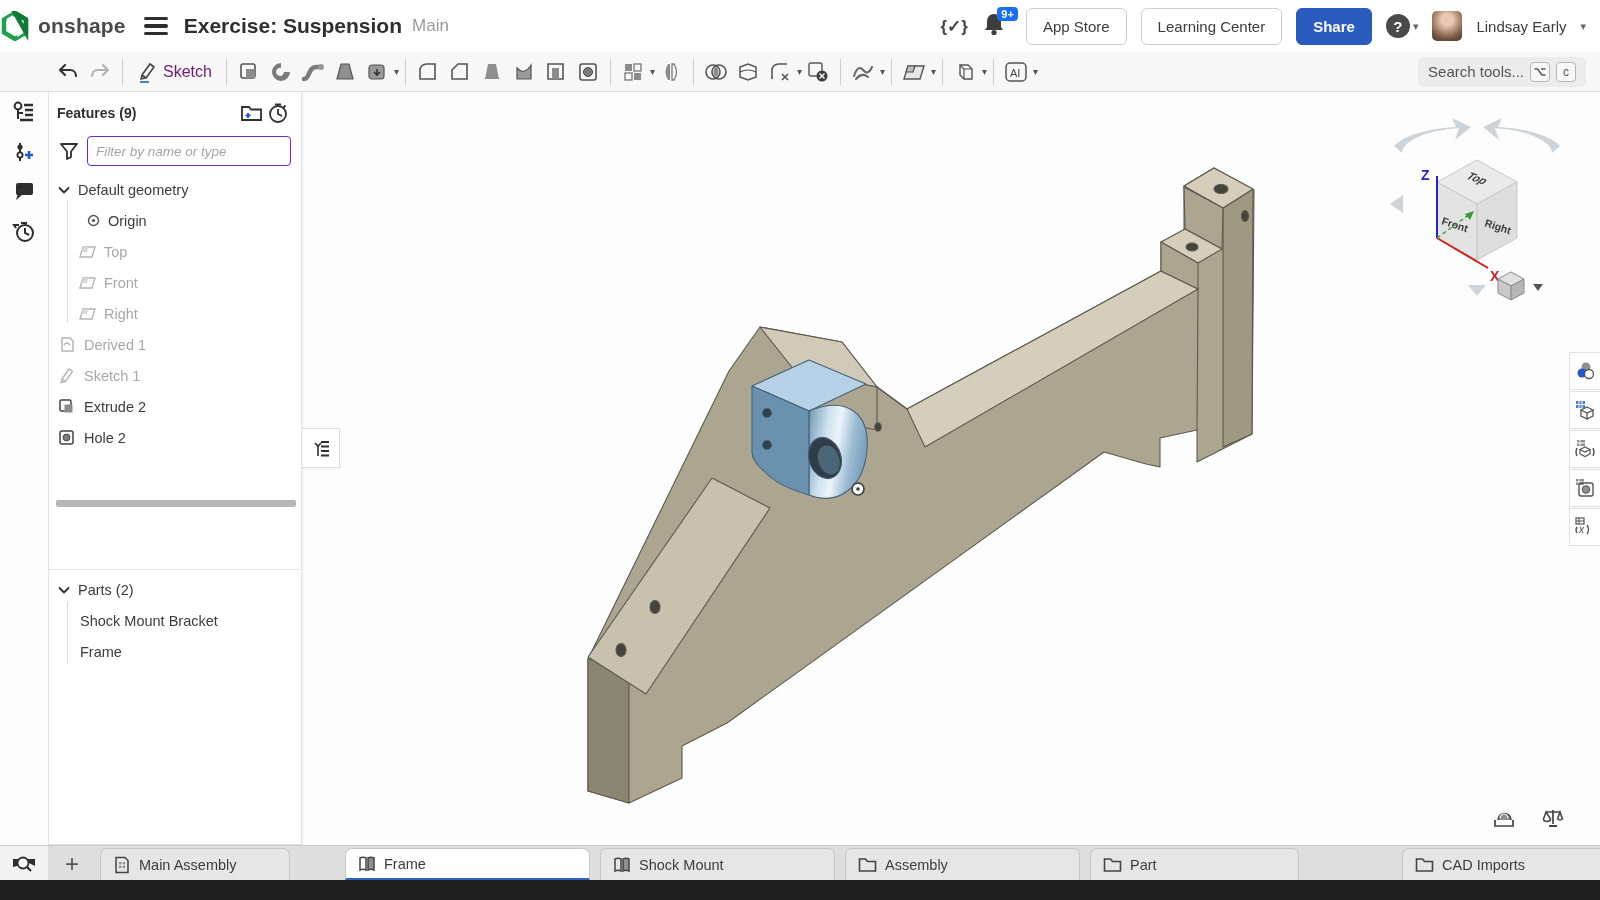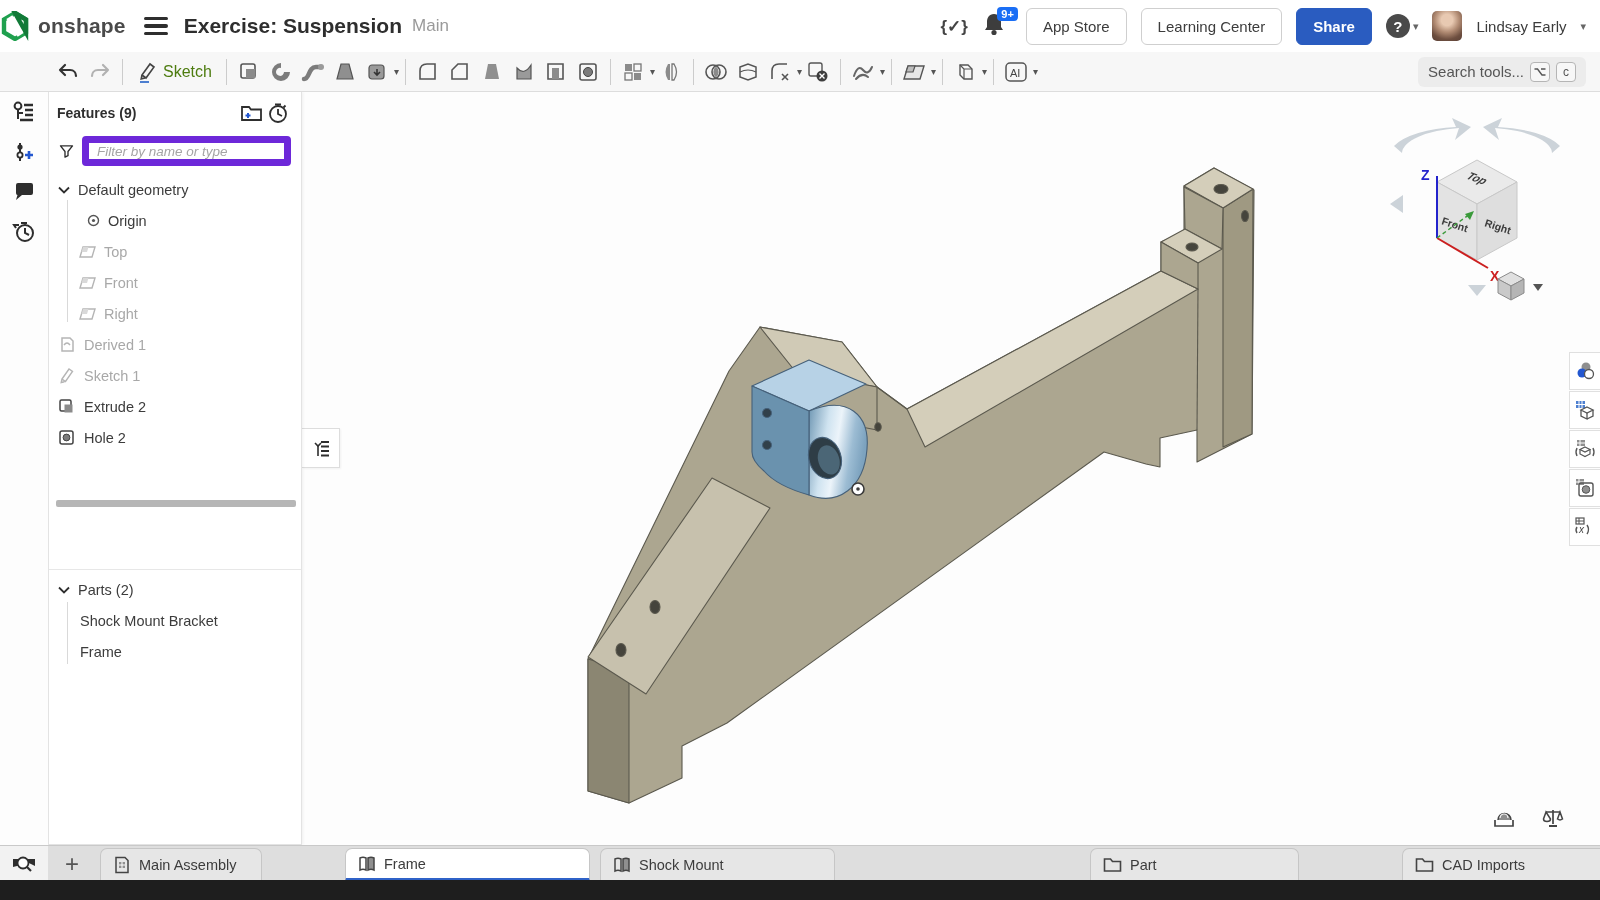--- a/index.html
+++ b/index.html
@@ -31,39 +31,39 @@
     background:radial-gradient(circle at 50% 30%, #e8c9b2 22%, #b08a72 48%, #6e4f40 75%, #5a4036 100%); }
   .user-name { font-size:15px; color:#3c3c3c; }
 
   
   #toolbar { position:absolute; left:0; top:52px; width:1600px; height:40px; background:#f7f7f7;
     border-bottom:1px solid #ddd; display:flex; align-items:center; padding-left:52px; z-index:29; }
   .tb-btn { height:32px; min-width:32px; display:flex; align-items:center; justify-content:center;
     border-radius:4px; cursor:pointer; padding:0 3px; }
   .tb-btn svg { display:block; }
   .tb-div { width:1px; height:26px; background:#ccc; margin:0 6px; }
-  .sketch-btn { display:flex; gap:6px; font-size:16px; color:#4d7c0f; padding:0 8px; }
+  .sketch-btn { display:flex; gap:6px; font-size:16px; color:#701a75; padding:0 8px; }
   .tb-caret { font-size:10px; color:#555; margin-left:1px; }
   .search-tools { margin-left:auto; margin-right:14px; background:#ececec; border-radius:6px;
     height:30px; display:flex; align-items:center; gap:6px; padding:0 10px; color:#555; font-size:15px; }
   .keycap { border:1px solid #b5b5b5; background:#f7f7f7; border-radius:4px; min-width:20px; height:20px;
     display:flex; align-items:center; justify-content:center; font-size:12px; color:#555; padding:0 3px; }
 
   
   #left-rail { position:absolute; left:0; top:92px; width:48px; height:753px; background:#fdfdfd; z-index:26; }
   .rail-btn { width:48px; height:40px; display:flex; align-items:center; justify-content:center; cursor:pointer; }
 
   
   #features-panel { position:absolute; left:48px; top:92px; width:254px; height:753px; background:#fff;
     border:1px solid #e3e3e3; border-top:none; box-shadow:1px 0 3px rgba(0,0,0,.06); z-index:25; }
   .fp-header { display:flex; align-items:center; padding:10px 10px 4px 8px; }
   .fp-title { font-size:14px; font-weight:700; color:#2e2e2e; flex:1; }
   .fp-hicon { width:26px; display:flex; justify-content:center; cursor:pointer; }
   .fp-filter { display:flex; align-items:center; gap:8px; padding:8px 10px 8px 10px; }
-  .fp-input { flex:1; height:30px; border:7px solid #6d28d9; border-radius:4px; font-size:13.5px;
+  .fp-input { flex:1; height:30px; border:1px solid #6d28d9; border-radius:4px; font-size:13.5px;
     font-style:italic; color:#666; padding:0 8px; font-family:"Liberation Sans",sans-serif; }
   .fp-input::placeholder { color:#a5a5a5; font-style:italic; }
   .tree-row { display:flex; align-items:center; height:31px; font-size:14.5px; color:#3c3c3c;
     cursor:pointer; position:relative; }
   .tree-row .lbl { margin-left:8px; }
   .muted { color:#a8a8a8; }
   .ind1 { padding-left:9px; } .ind2 { padding-left:38px; } .ind3 { padding-left:30px; }
   .guide { position:absolute; width:1px; background:#d9d9d9; left:18px; }
   .rollback { position:absolute; left:7px; top:408px; width:240px; height:7px; background:#b6b6b6; border-radius:2px; cursor:pointer; }
   .fp-divider { position:absolute; left:0; top:477px; width:100%; height:1px; background:#e7e7e7; }
@@ -592,21 +592,21 @@
 <div id="tabbar">
   <div class="tb-search">
     <svg width="26" height="22" viewBox="0 0 26 22">
       <path d="M2,6 L24,6 L24,13 L18,10 L2,14 Z" fill="#2e2e2e"></path>
       <circle cx="12" cy="10" r="5.5" fill="#fff" stroke="#2e2e2e" stroke-width="1.8"></circle>
       <line x1="16" y1="14" x2="20" y2="18" stroke="#2e2e2e" stroke-width="2.2"></line>
     </svg>
   </div>
   <div class="tab-plus">+</div>
 
-  <div class="doc-tab" style="left:100px; width:162px;">
+  <div class="doc-tab" style="left:100px; width:190px;">
     <svg width="18" height="18" viewBox="0 0 18 18">
         <path d="M3,1.5 L12,1.5 L15,4.5 L15,16.5 L3,16.5 Z" fill="none" stroke="#444" stroke-width="1.5"></path>
         <rect x="6" y="6" width="6" height="6" fill="#8f8f8f"></rect>
         <path d="M6,9 H12 M9,6 V12" stroke="#fff" stroke-width="1"></path>
       </svg>
     <span>Main Assembly</span>
   </div>
 
   <div class="doc-tab active" style="left:345px; width:245px;">
     <svg width="18" height="18" viewBox="0 0 18 18">
@@ -617,20 +617,26 @@
   </div>
 
   <div class="doc-tab" style="left:600px; width:235px;">
     <svg width="18" height="18" viewBox="0 0 18 18">
         <path d="M2,3 Q5,1.5 8,3 L8,15 Q5,13.5 2,15 Z" fill="none" stroke="#444" stroke-width="1.5"></path>
         <path d="M10,3 Q13,1.5 16,3 L16,15 Q13,13.5 10,15 Z" fill="#8f8f8f" stroke="#444" stroke-width="1.5"></path>
       </svg>
     <span>Shock Mount</span>
   </div>
 
+  <div class="doc-tab" style="left:845px; width:235px;">
+    <svg width="19" height="16" viewBox="0 0 19 16">
+        <path d="M1.5,2 L7.5,2 L9.5,4.5 L17.5,4.5 L17.5,14 L1.5,14 Z" fill="none" stroke="#444" stroke-width="1.6"></path>
+      </svg>
+    <span>Assembly</span>
+  </div>
 
   <div class="doc-tab" style="left:1090px; width:209px;">
     <svg width="19" height="16" viewBox="0 0 19 16">
         <path d="M1.5,2 L7.5,2 L9.5,4.5 L17.5,4.5 L17.5,14 L1.5,14 Z" fill="none" stroke="#444" stroke-width="1.6"></path>
       </svg>
     <span>Part</span>
   </div>
 
   <div class="doc-tab" style="left:1402px; width:235px;">
     <svg width="19" height="16" viewBox="0 0 19 16">

